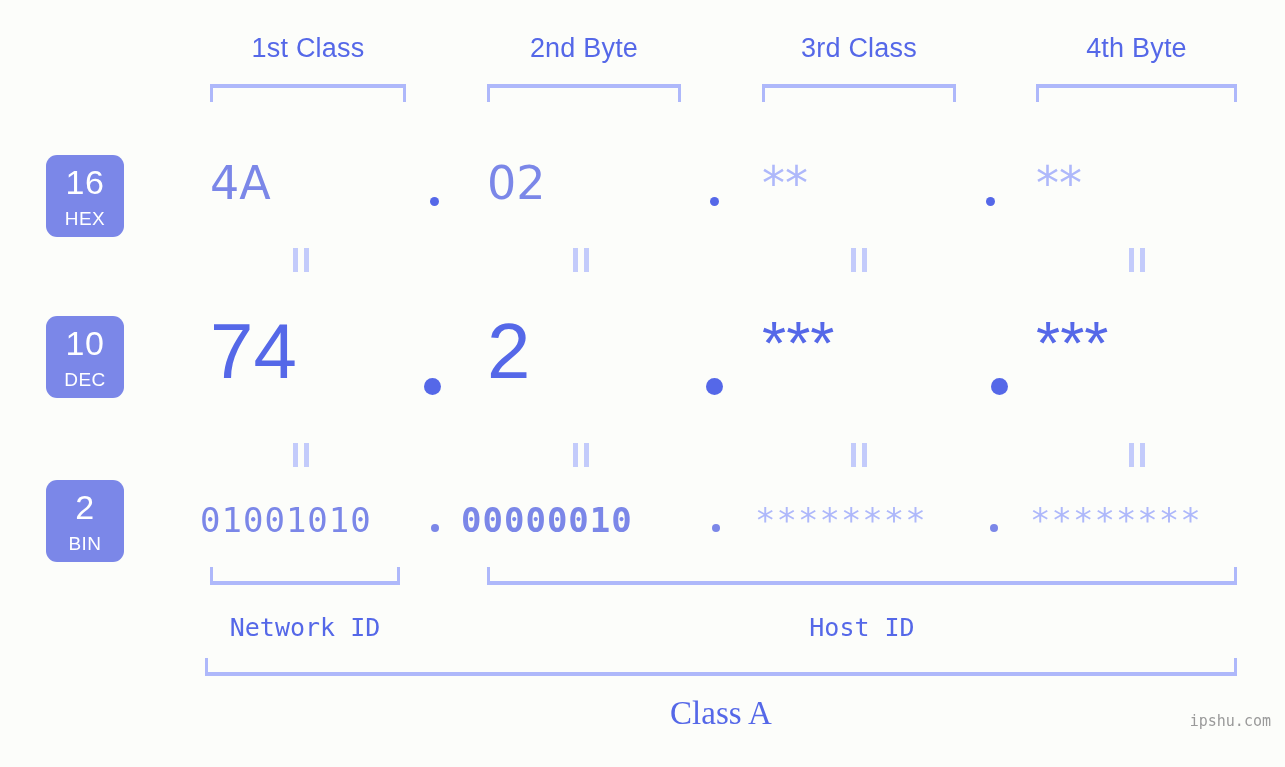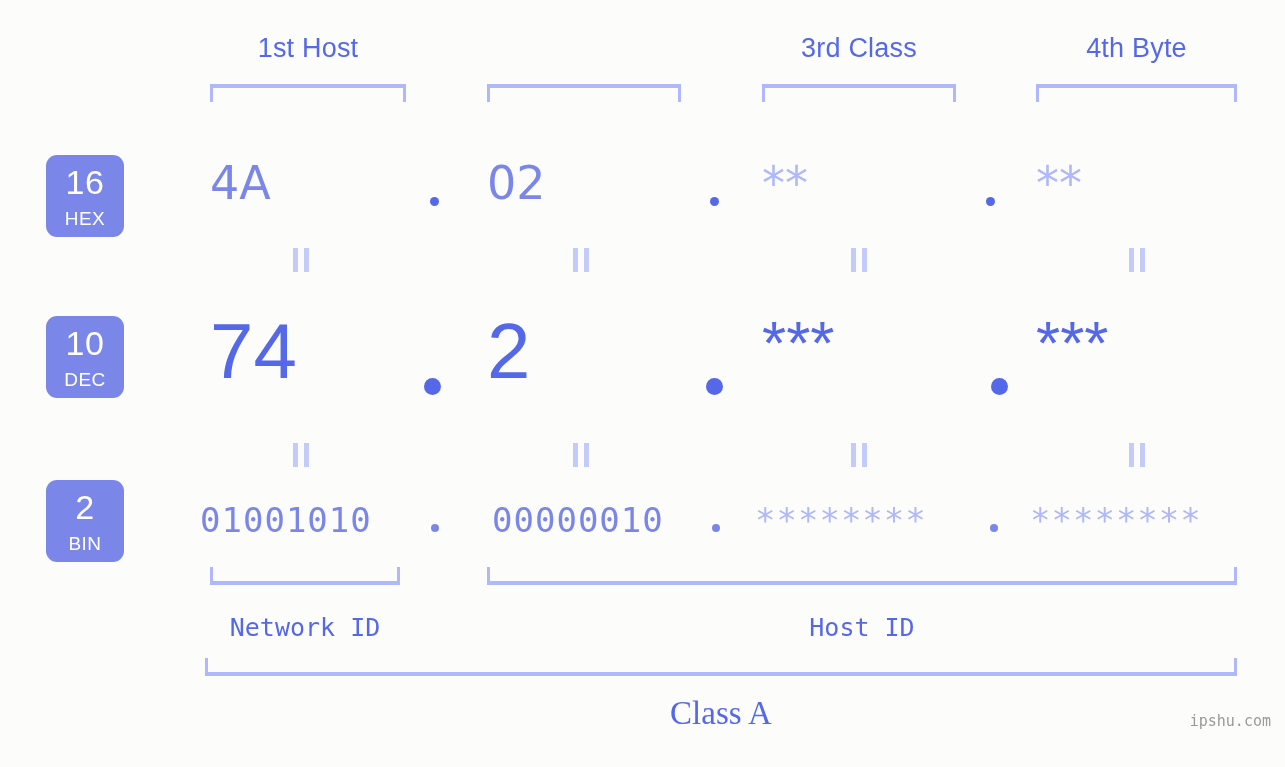--- a/index.html
+++ b/index.html
@@ -123,21 +123,22 @@
     font-size:15px;
     color:#9a9a9a;
     white-space:nowrap;
   }
 </style>
 </head>
 <body>
 
 <div class="stage">
 
-  <div class="byte-label" style="left:210px;width:196px;">1st Host</div>
+  <div class="byte-label" style="left:210px;width:196px;">1st Class</div>
+  <div class="byte-label" style="left:487px;width:194px;">2nd Byte</div>
   <div class="byte-label" style="left:762px;width:194px;">3rd Class</div>
   <div class="byte-label" style="left:1036px;width:201px;">4th Byte</div>
 
   <div class="bracket bracket-down" style="left:210px;top:84px;width:196px;"></div>
   <div class="bracket bracket-down" style="left:487px;top:84px;width:194px;"></div>
   <div class="bracket bracket-down" style="left:762px;top:84px;width:194px;"></div>
   <div class="bracket bracket-down" style="left:1036px;top:84px;width:201px;"></div>
 
   <div class="badge" style="top:155px;">
     <span class="num">16</span>
@@ -211,21 +212,21 @@
 
   <div class="badge" style="top:480px;">
     <span class="num">2</span>
     <span class="nm">BIN</span>
   </div>
 
   <div class="binrow">
     <div class="val" style="left:200px;top:503px;width:210px;">01001010</div>
     <div class="dot bin" style="left:431px;top:524px;"></div>
 
-    <div class="val" style="left:492px;top:503px;width:210px;">00000010</div>
+    <div class="val" style="left:461px;top:503px;width:210px;font-weight:bold;">00000010</div>
     <div class="dot bin" style="left:712px;top:524px;"></div>
 
     <div class="val masked" style="left:755px;top:503px;width:210px;">********</div>
     <div class="dot bin" style="left:990px;top:524px;"></div>
 
     <div class="val masked" style="left:1030px;top:503px;width:210px;">********</div>
   </div>
 
   <div class="bracket bracket-up" style="left:210px;top:567px;width:190px;"></div>
   <div class="bracket bracket-up" style="left:487px;top:567px;width:750px;"></div>

